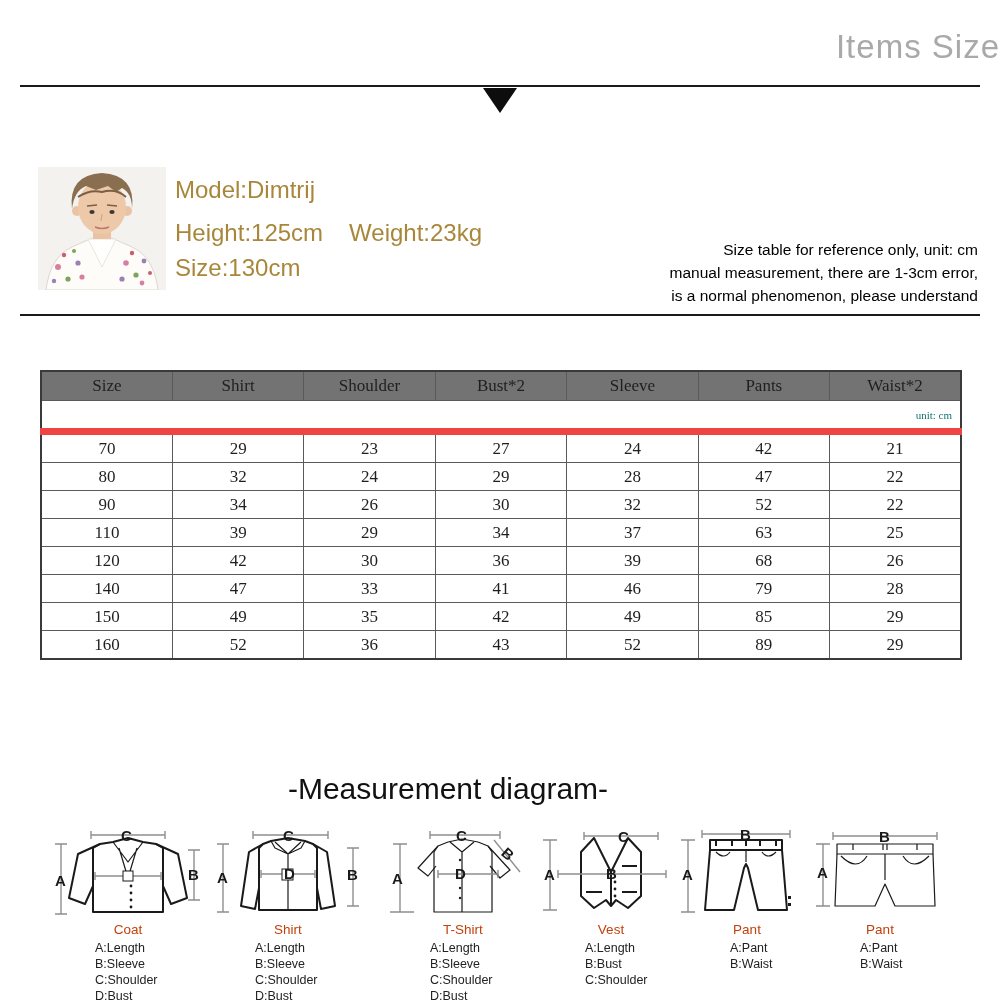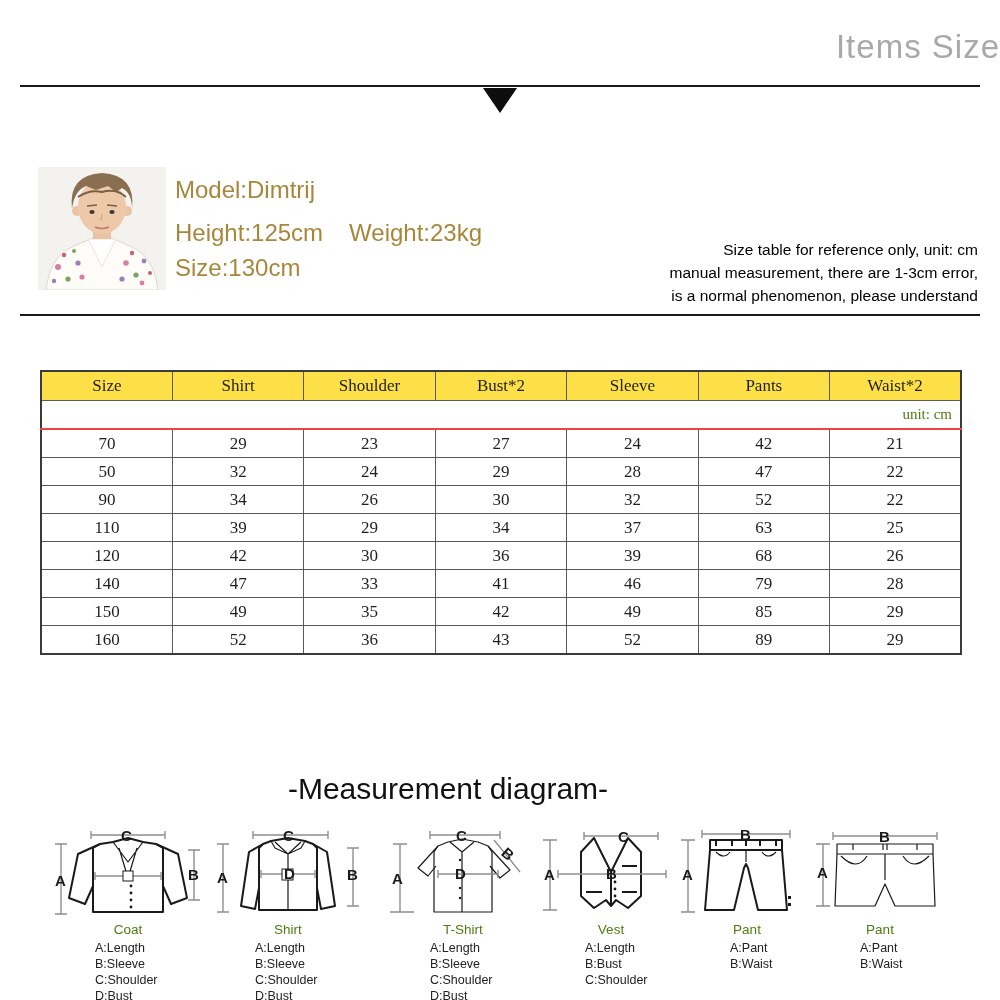--- a/index.html
+++ b/index.html
@@ -28,28 +28,28 @@
   .mid-rule{position:absolute;top:314px;left:20px;width:960px;border-top:2px solid #1a1a1a;}
 
   
   .size-table-wrap{position:absolute;top:370px;left:40px;width:922px;}
   table.size-table{width:100%;border-collapse:collapse;table-layout:fixed;
         font-family:"Liberation Serif", serif;font-size:17px;color:#1f1f1f;
         border:2px solid #3a3a3a;}
   table.size-table td,table.size-table th{border:1px solid #5a5a5a;text-align:center;
         padding:0;height:27px;font-weight:normal;background:#fff;}
   table.size-table tr.unit-row td{height:27px;text-align:right;padding-right:8px;
-        color:#4d7c0f;font-size:15px;border-bottom:2px solid #ef4444;}
-  table.size-table thead th{background:#fde047;height:28px;}
+        color:#0f766e;font-size:11px;border-bottom:7px solid #ef4444;}
+  table.size-table thead th{background:#737373;height:28px;}
 
   
   .measure-heading{position:absolute;top:772px;left:0;width:896px;text-align:center;
                    font-size:30px;color:#111;}
   .diagram{position:absolute;top:828px;width:150px;}
-  .diagram .d-name{text-align:center;font-size:13.5px;color:#4d7c0f;margin-top:2px;}
+  .diagram .d-name{text-align:center;font-size:13.5px;color:#c2410c;margin-top:2px;}
   .diagram .d-legend{font-size:12.5px;color:#222;line-height:16px;margin-top:3px;}
   .dg1{left:53px;}  .dg1 .d-legend{margin-left:42px;}
   .dg2{left:213px;} .dg2 .d-legend{margin-left:42px;}
   .dg3{left:388px;} .dg3 .d-legend{margin-left:42px;}
   .dg4{left:536px;} .dg4 .d-legend{margin-left:49px;}
   .dg5{left:672px;} .dg5 .d-legend{margin-left:58px;}
   .dg6{left:805px;} .dg6 .d-legend{margin-left:55px;}
 
   svg .garment{fill:none;stroke:#1a1a1a;stroke-width:2;stroke-linejoin:round;}
   svg .garment-thin{fill:none;stroke:#1a1a1a;stroke-width:1.2;stroke-linejoin:round;}
@@ -123,21 +123,21 @@
       <tr>
             <td>70</td>
             <td>29</td>
             <td>23</td>
             <td>27</td>
             <td>24</td>
             <td>42</td>
             <td>21</td>
           </tr>
           <tr>
-            <td>50</td>
+            <td>80</td>
             <td>32</td>
             <td>24</td>
             <td>29</td>
             <td>28</td>
             <td>47</td>
             <td>22</td>
           </tr>
           <tr>
             <td>90</td>
             <td>34</td>

